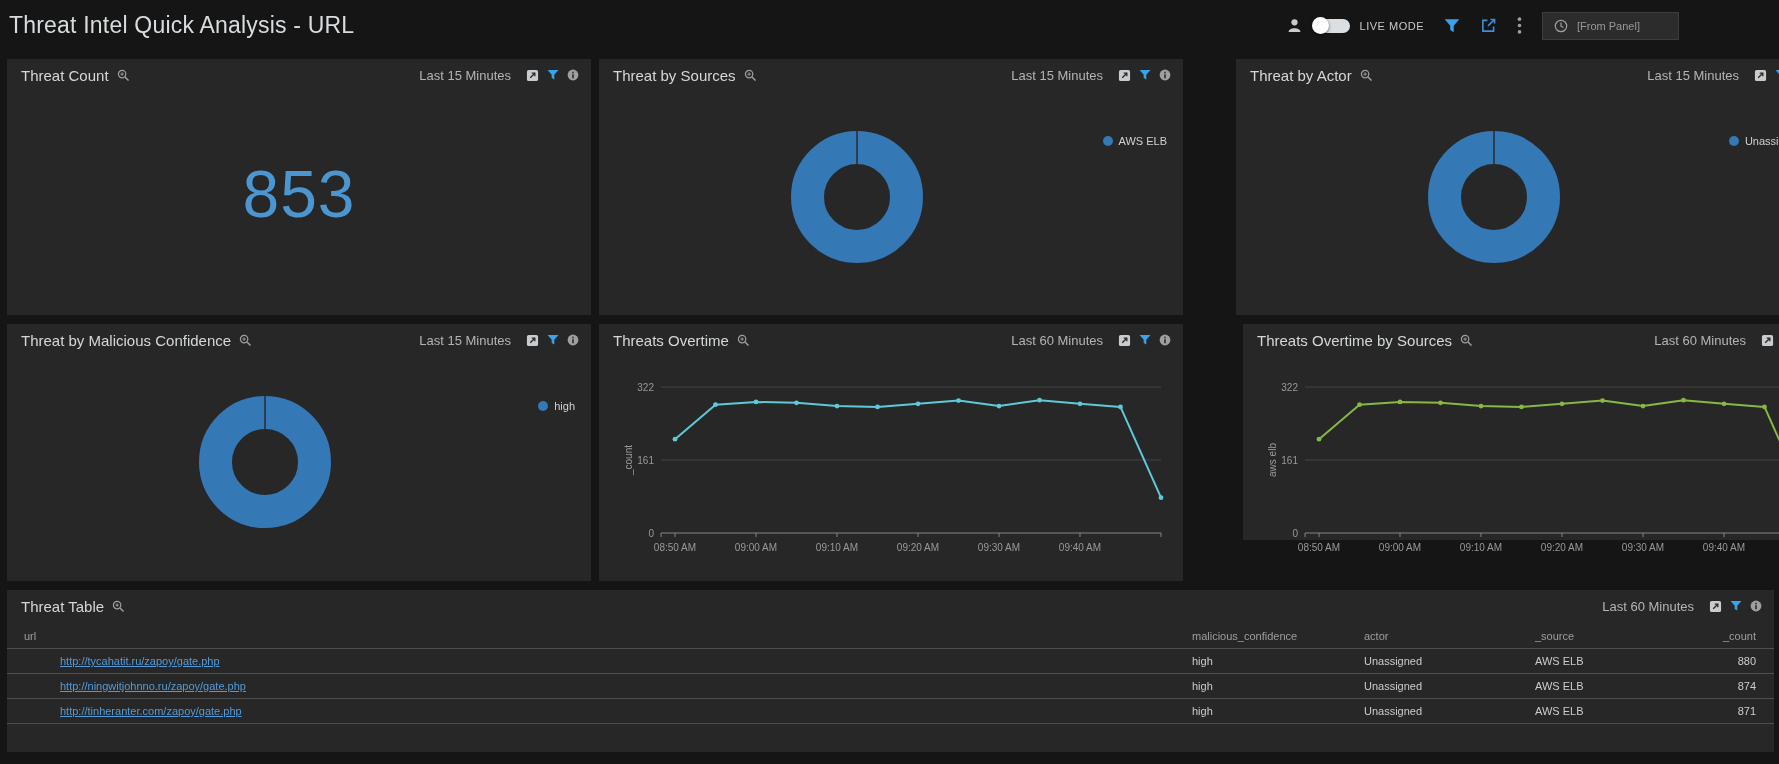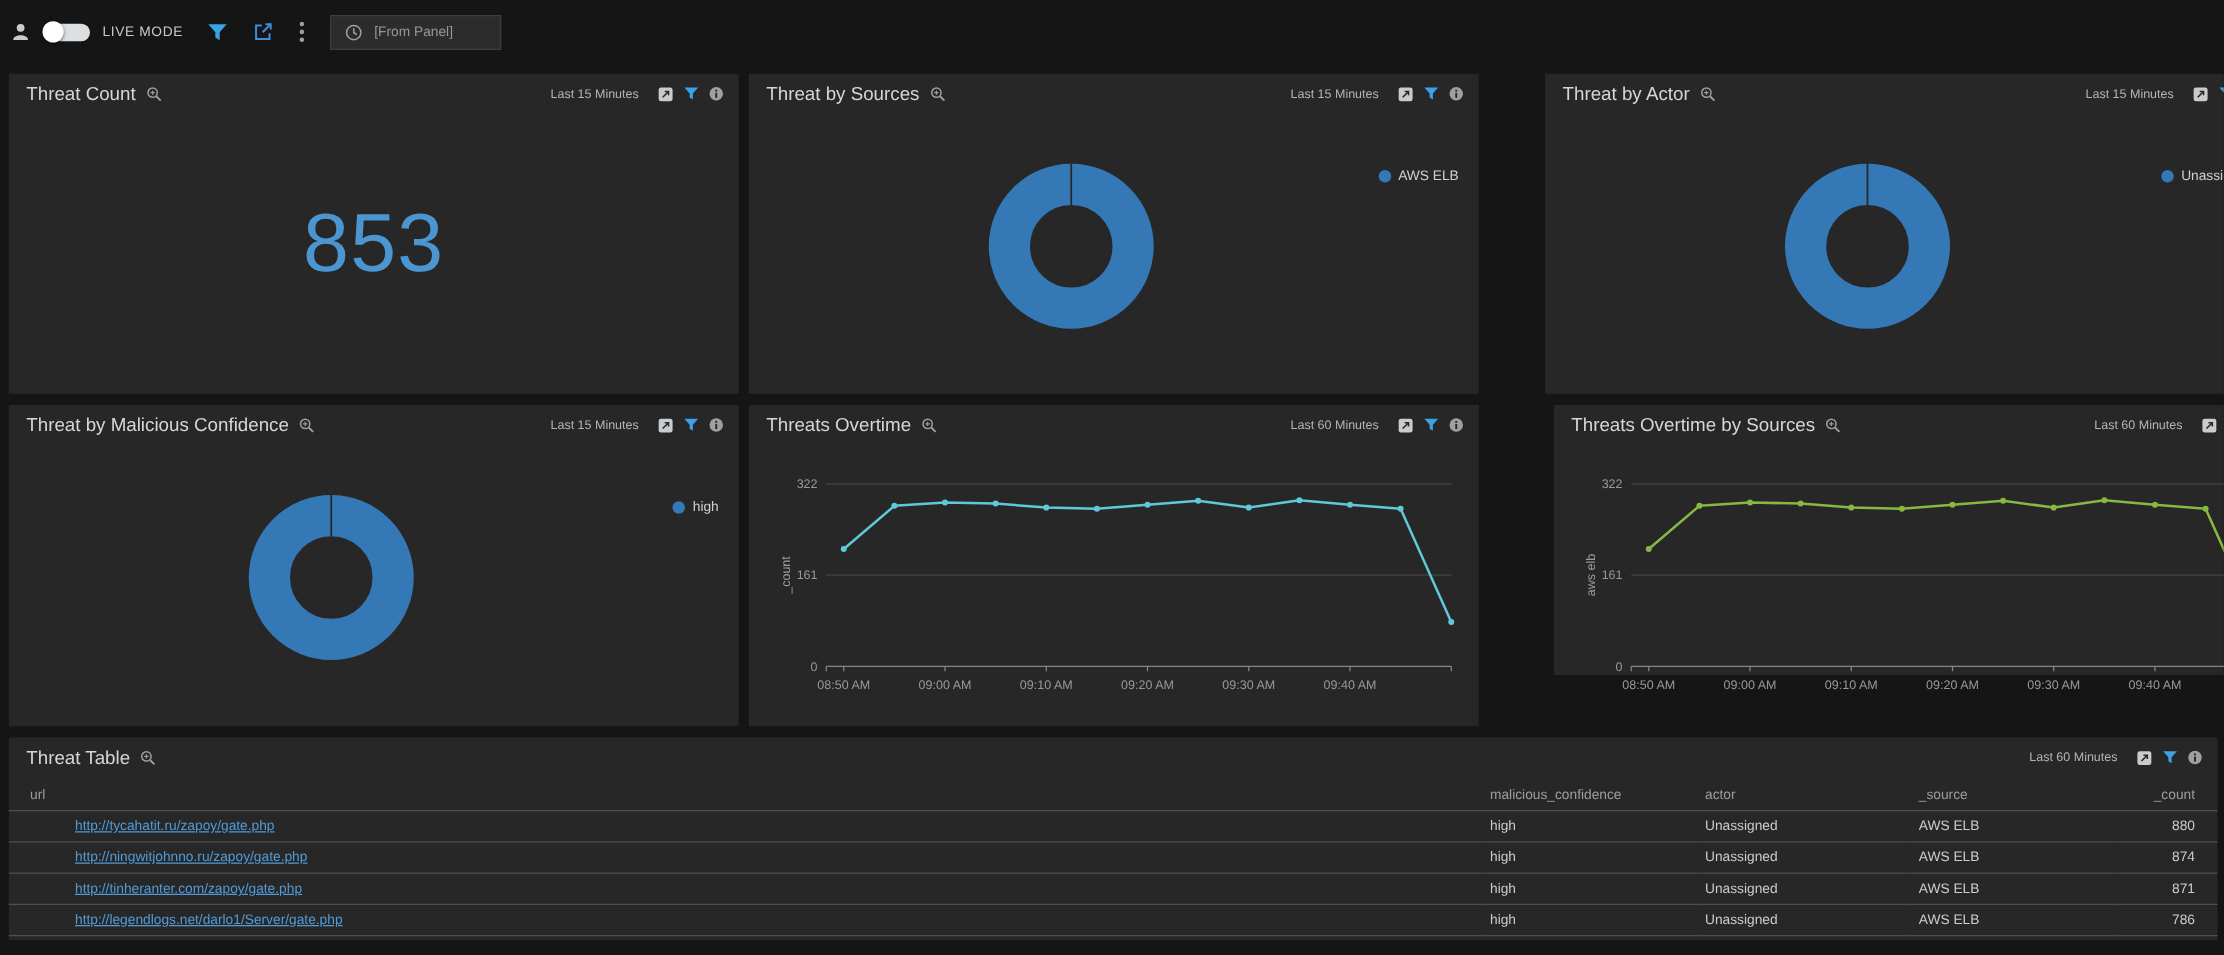--- a/index.html
+++ b/index.html
@@ -42,21 +42,21 @@
   #panel-threat-by-actor         { left:1191px; top:59px;  width:583px; height:256px;margin-left:45px; }
   #panel-malicious-confidence    { left:7px;    top:324px; width:584px; height:257px; }
   #panel-threats-overtime        { left:599px;  top:324px; width:584px; height:257px; }
   #panel-overtime-by-sources     { left:1243px; top:324px; width:583px; height:216px; }
   #panel-threat-table            { left:7px;    top:590px; width:1767px; height:162px; }
 
   .panel-header { display:flex; align-items:center; height:32px; padding:0 12px 0 14px; }
   .panel-title  { font-size:15px; color:#d4d7d9; white-space:nowrap; }
   .magnifier    { margin-left:8px; color:#9da0a2; }
   .panel-header-right { margin-left:auto; display:flex; align-items:center; gap:8px; }
-  .time-range   { font-size:10px; color:#b2b5b7; margin-right:7px; white-space:nowrap; }
+  .time-range   { font-size:13px; color:#b2b5b7; margin-right:7px; white-space:nowrap; }
   .panel-body   { position:absolute; top:32px; left:0; right:0; bottom:0; }
 
   .big-number-wrap { position:absolute; inset:0; display:flex; align-items:center; justify-content:center; }
   .big-number { font-size:66px; color:#4b96d1; margin-top:-18px; letter-spacing:1px; }
 
   svg.chart { position:absolute; left:0; top:0; }
 
   .legend { position:absolute; right:16px; top:44px; display:flex; align-items:center; gap:6px; cursor:pointer; }
   .legend-dot { width:10px; height:10px; border-radius:50%; background:#3478b6; }
   .legend-label { font-size:11px; color:#ced1d3; }
@@ -116,20 +116,21 @@
     <polyline points="7,3.6 7,7.2 9.4,8.6" fill="none" stroke="currentColor" stroke-width="1.2"></polyline>
   </symbol>
   <symbol id="i-share" viewBox="0 0 16 16">
     <path d="M12.8,9 V13.3 H2.7 V3.2 H7" fill="none" stroke="currentColor" stroke-width="1.5"></path>
     <line x1="7.6" y1="8.3" x2="13.6" y2="2.3" stroke="currentColor" stroke-width="1.5"></line>
     <polyline points="9.8,2.3 13.7,2.3 13.7,6.2" fill="none" stroke="currentColor" stroke-width="1.5"></polyline>
   </symbol>
 </svg>
 
 <header class="app-header">
+  <h1 class="app-title">Threat Intel Quick Analysis - URL</h1>
   <div class="header-controls">
     <span class="icon c-gray">
         <svg width="15" height="15">
           <use href="#i-person"></use>
         </svg>
       </span>
     <span class="toggle">
         <span class="toggle-knob"></span>
       </span>
     <span class="live-mode">LIVE MODE</span>
@@ -498,22 +499,15 @@
           <td>AWS ELB</td>
           <td>874</td>
         </tr>
         <tr>
           <td><a href="#">http://tinheranter.com/zapoy/gate.php</a></td>
           <td>high</td>
           <td>Unassigned</td>
           <td>AWS ELB</td>
           <td>871</td>
         </tr>
-        <tr>
-          <td><a href="#">http://legendlogs.net/darlo1/Server/gate.php</a></td>
-          <td>high</td>
-          <td>Unassigned</td>
-          <td>AWS ELB</td>
-          <td>786</td>
-        </tr>
       </tbody>
   </table>
 </section>
 
 </body></html>

